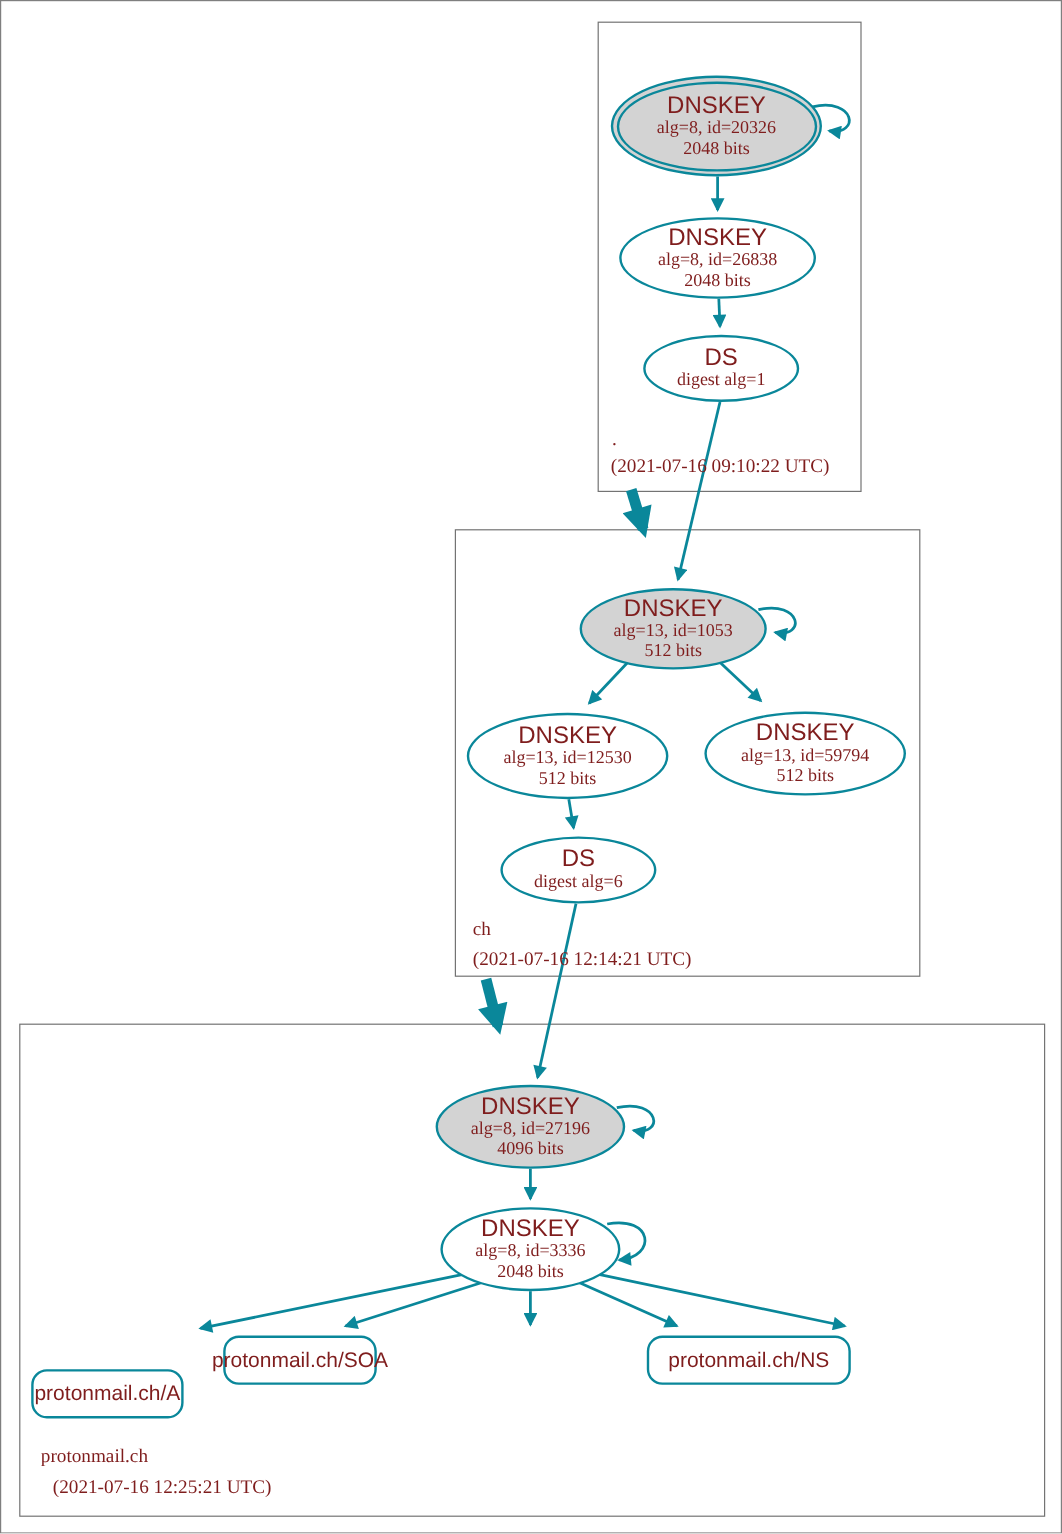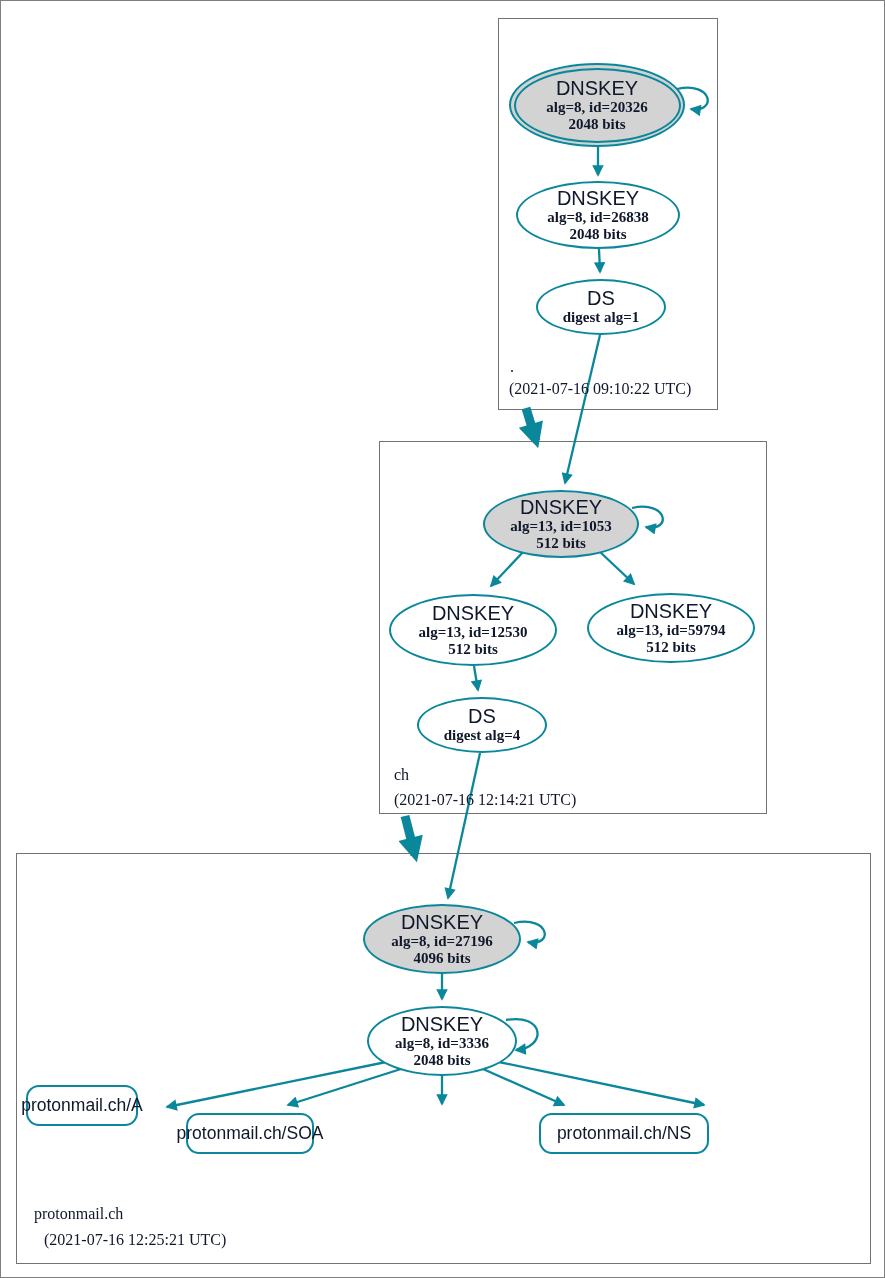--- a/index.html
+++ b/index.html
@@ -5,37 +5,37 @@
   :root{
     --edge:#0a879a;
     --ksk-fill:#d3d3d3;
     --zone-border:#737373;
     --page-border:#7f7f7f;
   }
   html,body{margin:0;padding:0;background:#fff;}
   .page{
     position:relative;width:885px;height:1278px;background:#fff;
     border:1px solid var(--page-border);box-sizing:border-box;
-    font-family:"Liberation Serif",serif;color:#0f172a;overflow:hidden;
+    font-family:"Liberation Serif",serif;color:#7f1d1d;overflow:hidden;
   }
   .zonebox{position:absolute;border:1px solid var(--zone-border);box-sizing:border-box;background:transparent;}
   .node{
     position:absolute;border:2.4px solid var(--edge);border-radius:50%;
     display:flex;flex-direction:column;align-items:center;justify-content:center;
     background:#fff;box-sizing:border-box;text-align:center;
   }
   .node.gray{background:var(--ksk-fill);}
   .dbl{padding:2.5px;}
   .dbl-inner{
     width:100%;height:100%;border:2.4px solid var(--edge);border-radius:50%;
     display:flex;flex-direction:column;align-items:center;justify-content:center;
     box-sizing:border-box;text-align:center;background:transparent;
   }
   .nt{font-family:"Liberation Sans",sans-serif;font-size:20px;line-height:1.05;}
-  .nd{font-family:"Liberation Serif",serif;font-size:15px;line-height:1.13;font-weight:bold;}
+  .nd{font-family:"Liberation Serif",serif;font-size:15px;line-height:1.13;}
   .rrset{
     position:absolute;border:2.4px solid var(--edge);border-radius:13px;
     display:flex;align-items:center;justify-content:center;background:#fff;
     font-family:"Liberation Sans",sans-serif;font-size:17.5px;box-sizing:border-box;
     white-space:nowrap;
   }
   .zlabel{position:absolute;font-family:"Liberation Serif",serif;font-size:16px;line-height:1;}
   .zts{position:absolute;font-family:"Liberation Serif",serif;font-size:16px;line-height:1;}
   svg.edges{position:absolute;left:0;top:0;pointer-events:none;}
   .e{stroke:var(--edge);stroke-width:2.3;fill:none;}
@@ -122,38 +122,38 @@
   </div>
 
   <div class="node" style="left:586px;top:592px;width:168px;height:70px">
     <div class="nt">DNSKEY</div>
     <div class="nd">alg=13, id=59794</div>
     <div class="nd">512 bits</div>
   </div>
 
   <div class="node" style="left:416px;top:696px;width:130px;height:56px">
     <div class="nt">DS</div>
-    <div class="nd">digest alg=4</div>
+    <div class="nd">digest alg=6</div>
   </div>
 
   <div class="zlabel" style="left:393px;top:766px">ch</div>
   <div class="zts" style="left:393px;top:791px">(2021-07-16 12:14:21 UTC)</div>
 
   <div class="node gray" style="left:362px;top:903px;width:158px;height:70px">
     <div class="nt">DNSKEY</div>
     <div class="nd">alg=8, id=27196</div>
     <div class="nd">4096 bits</div>
   </div>
 
   <div class="node" style="left:366px;top:1005px;width:150px;height:70px">
     <div class="nt">DNSKEY</div>
     <div class="nd">alg=8, id=3336</div>
     <div class="nd">2048 bits</div>
   </div>
 
-  <div class="rrset" style="left:25px;top:1084px;width:112px;height:41px">protonmail.ch/A</div>
+  <div class="rrset" style="left:25px;top:1140px;width:127px;height:41px">protonmail.ch/A</div>
   <div class="rrset" style="left:185px;top:1112px;width:128px;height:41px">protonmail.ch/SOA</div>
   <div class="rrset" style="left:538px;top:1112px;width:170px;height:41px">protonmail.ch/NS</div>
 
   <div class="zlabel" style="left:33px;top:1205px">protonmail.ch</div>
   <div class="zts" style="left:43px;top:1231px">(2021-07-16 12:25:21 UTC)</div>
 
 </div>
 
 </body></html>

